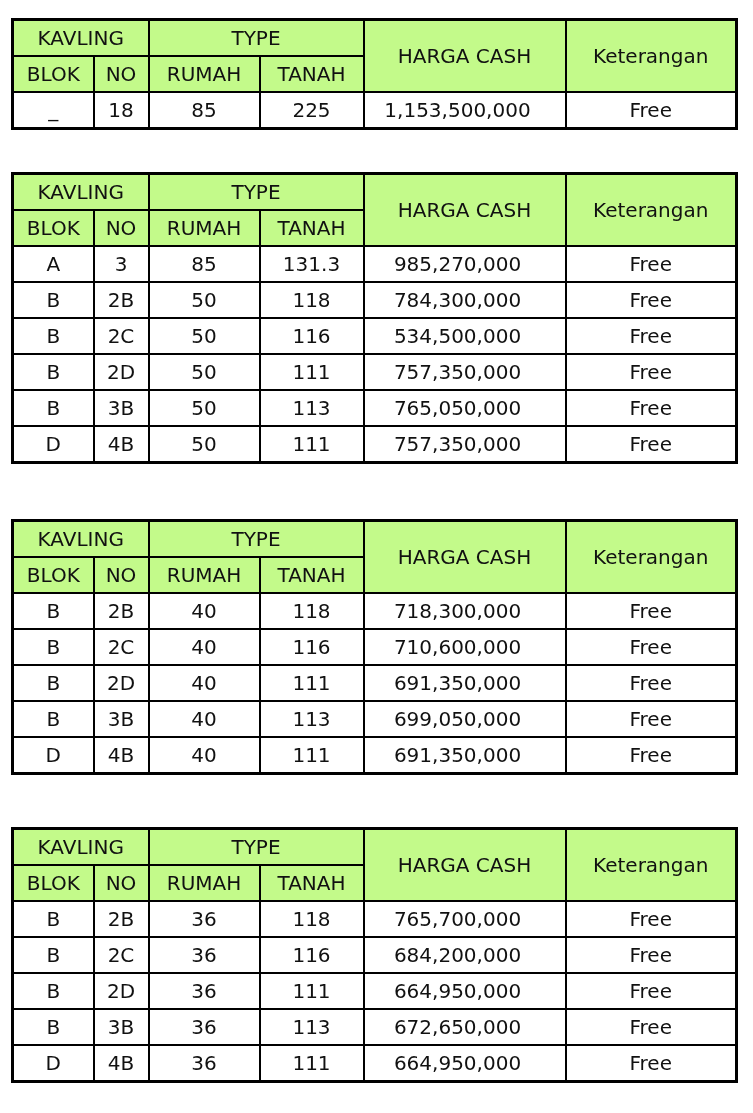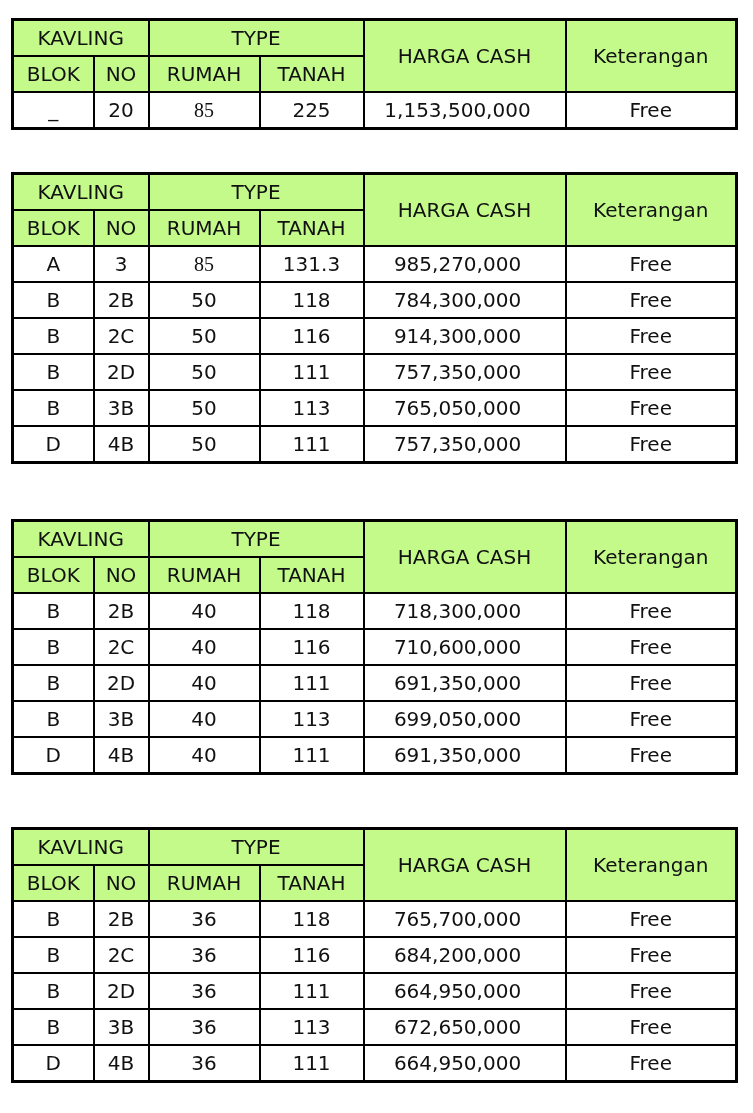--- a/index.html
+++ b/index.html
@@ -4,21 +4,21 @@
 <style>
   html, body { margin:0; padding:0; background:#fff; }
   body { width:753px; height:1113px; position:relative; overflow:hidden;
          font-family:"DejaVu Sans", sans-serif; color:#111; }
   table.pl { position:absolute; left:11px; border-collapse:collapse; table-layout:fixed;
              border:3px solid #000; }
   table.pl td, table.pl th { border:2px solid #000; padding:0; text-align:center;
              font-size:20px; font-weight:normal; height:34px; line-height:34px; }
   table.pl th { background:#c3fa8a; }
   td.price { text-align:center; padding-right:14px !important; }
-  td.bold { font-weight:bold;font-family:Liberation Serif, serif; }
+  td.bold { font-weight:bold; }
   col.c1 { width:81px; } col.c2 { width:55px; } col.c3 { width:111px; }
   col.c4 { width:104px; } col.c5 { width:202px; } col.c6 { width:171px; }
 </style>
 </head>
 <body>
 
 <div id="root">
     <table class="pl" style="top: 18px;">
       <colgroup>
         <col class="c1">
@@ -36,21 +36,21 @@
           <th rowspan="2">Keterangan</th>
         </tr>
         <tr>
           <th>BLOK</th>
           <th>NO</th>
           <th>RUMAH</th>
           <th>TANAH</th>
         </tr>
         <tr>
           <td>_</td>
-          <td>20</td>
+          <td>18</td>
           <td class=" bold">85</td>
           <td>225</td>
           <td class="price">1,153,500,000</td>
           <td>Free</td>
         </tr>
       </tbody>
     </table>
     <table class="pl" style="top: 172px;">
       <colgroup>
         <col class="c1">
@@ -87,21 +87,21 @@
           <td class="">50</td>
           <td>118</td>
           <td class="price">784,300,000</td>
           <td>Free</td>
         </tr>
         <tr>
           <td>B</td>
           <td>2C</td>
           <td class="">50</td>
           <td>116</td>
-          <td class="price">914,300,000</td>
+          <td class="price">534,500,000</td>
           <td>Free</td>
         </tr>
         <tr>
           <td>B</td>
           <td>2D</td>
           <td class="">50</td>
           <td>111</td>
           <td class="price">757,350,000</td>
           <td>Free</td>
         </tr>

